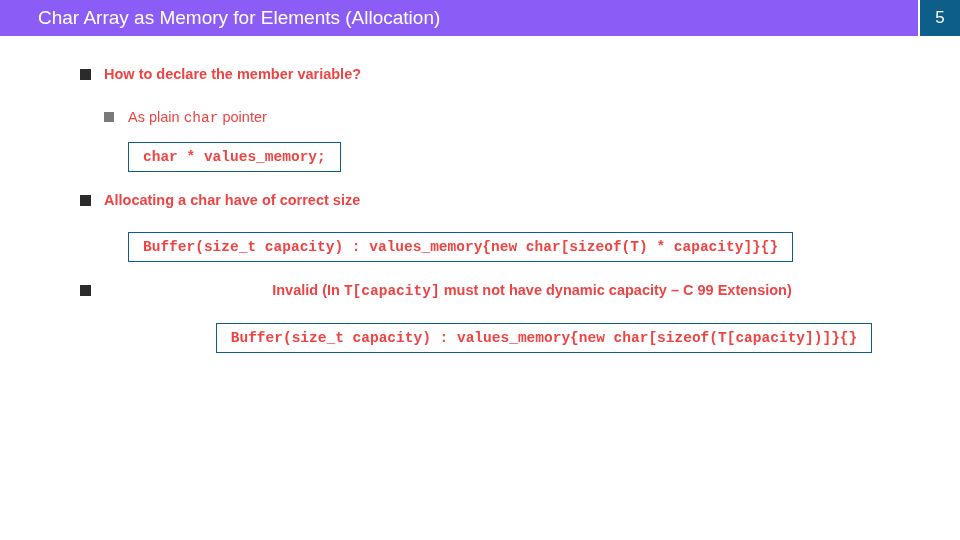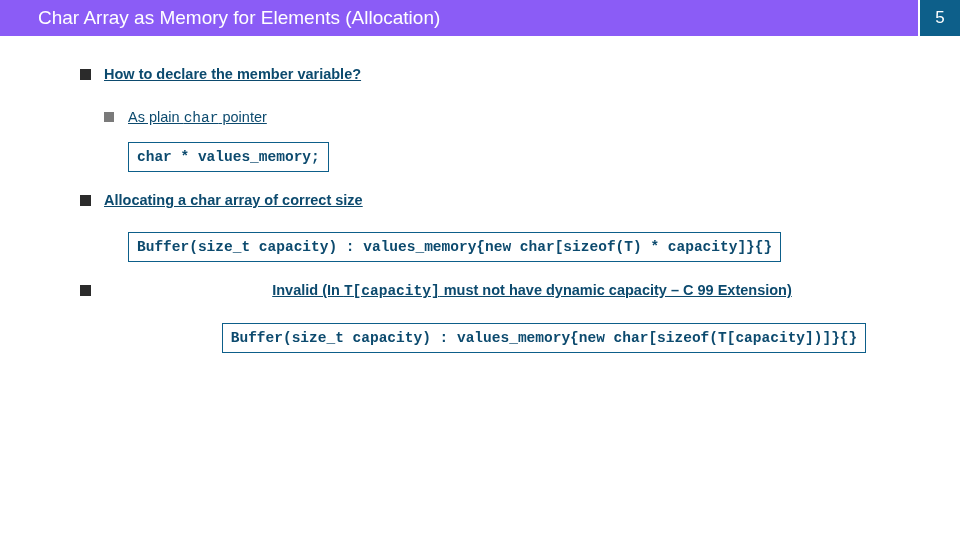--- a/index.html
+++ b/index.html
@@ -1,26 +1,26 @@
 <!DOCTYPE html>
 <html><head>
 <meta charset="utf-8">
 <style>
   * { margin: 0; padding: 0; box-sizing: border-box; }
   html, body { width: 960px; height: 540px; font-family: Arial, Helvetica, sans-serif; background: #fff; overflow: hidden; }
   .slide { width: 960px; height: 540px; position: relative; }
   .titlebar { display: flex; align-items: stretch; height: 36px; }
   .title-left { background: #8b5cf6; color: #fff; flex: 1; display: flex; align-items: center; padding-left: 38px; font-size: 19px; font-weight: 400; }
   .title-right { background: #0d5f8a; color: #fff; width: 42px; display: flex; align-items: center; justify-content: center; font-size: 17px; border-left: 2px solid #fff; }
-  .content { padding: 30px 0 0 80px; font-size: 14.5px; color: #0c4a6e; text-decoration: underline; }
+  .content { padding: 30px 0 0 80px; font-size: 14.5px; color: #ef4444; }
   .b1 { position: relative; padding-left: 24px; margin-bottom: 18px; font-weight: bold; }
   .b1::before { content: ""; position: absolute; left: 0; top: 3px; width: 11px; height: 11px; background: #2b2b2b; }
   .b2 { position: relative; padding-left: 24px; margin-left: 24px; margin-top: 27px; margin-bottom: 10px; font-weight: normal; }
   .b2::before { content: ""; position: absolute; left: 0; top: 3px; width: 10px; height: 10px; background: #7a7a7a; }
-  .codebox { display: inline-block; border: 1px solid #0d5f8a; padding: 6px 8px; margin-left: 48px; margin-top: 6px; margin-bottom: 6px; font-family: "Courier New", monospace; font-size: 14.5px; font-weight: bold; white-space: pre; }
+  .codebox { display: inline-block; border: 1px solid #0d5f8a; padding: 6px 14px; margin-left: 48px; margin-top: 6px; margin-bottom: 6px; font-family: "Courier New", monospace; font-size: 14.5px; font-weight: bold; white-space: pre; }
   .mono { font-family: "Courier New", monospace; }
   .sect { margin-bottom: 8px; }
 </style>
 </head>
 <body>
 
 <div class="slide">
 
   <div class="titlebar">
     <div class="title-left">Char Array as Memory for Elements (Allocation)</div>
@@ -33,21 +33,21 @@
       <div class="b1">How to declare the member variable?</div>
 
       <div class="b2">
         <span>As plain </span><span class="mono">char</span><span> pointer</span>
       </div>
       <div class="codebox">char * values_memory;</div>
 
     </div>
 
     <div class="sect" style="margin-top:14px;">
-      <div class="b1">Allocating a char array of correct size</div>
+      <div class="b1">Allocating a char have of correct size</div>
       <div class="codebox">Buffer(size_t capacity) : values_memory{new char[sizeof(T) * capacity]}{}</div>
 
     </div>
 
     <div class="sect" style="margin-top:14px;text-align:center;">
       <div class="b1">
         <span>Invalid (In </span><span class="mono">T[capacity]</span><span> must not have dynamic capacity – C 99 Extension)</span>
       </div>
       <div class="codebox">Buffer(size_t capacity) : values_memory{new char[sizeof(T[capacity])]}{}</div>
     </div>

